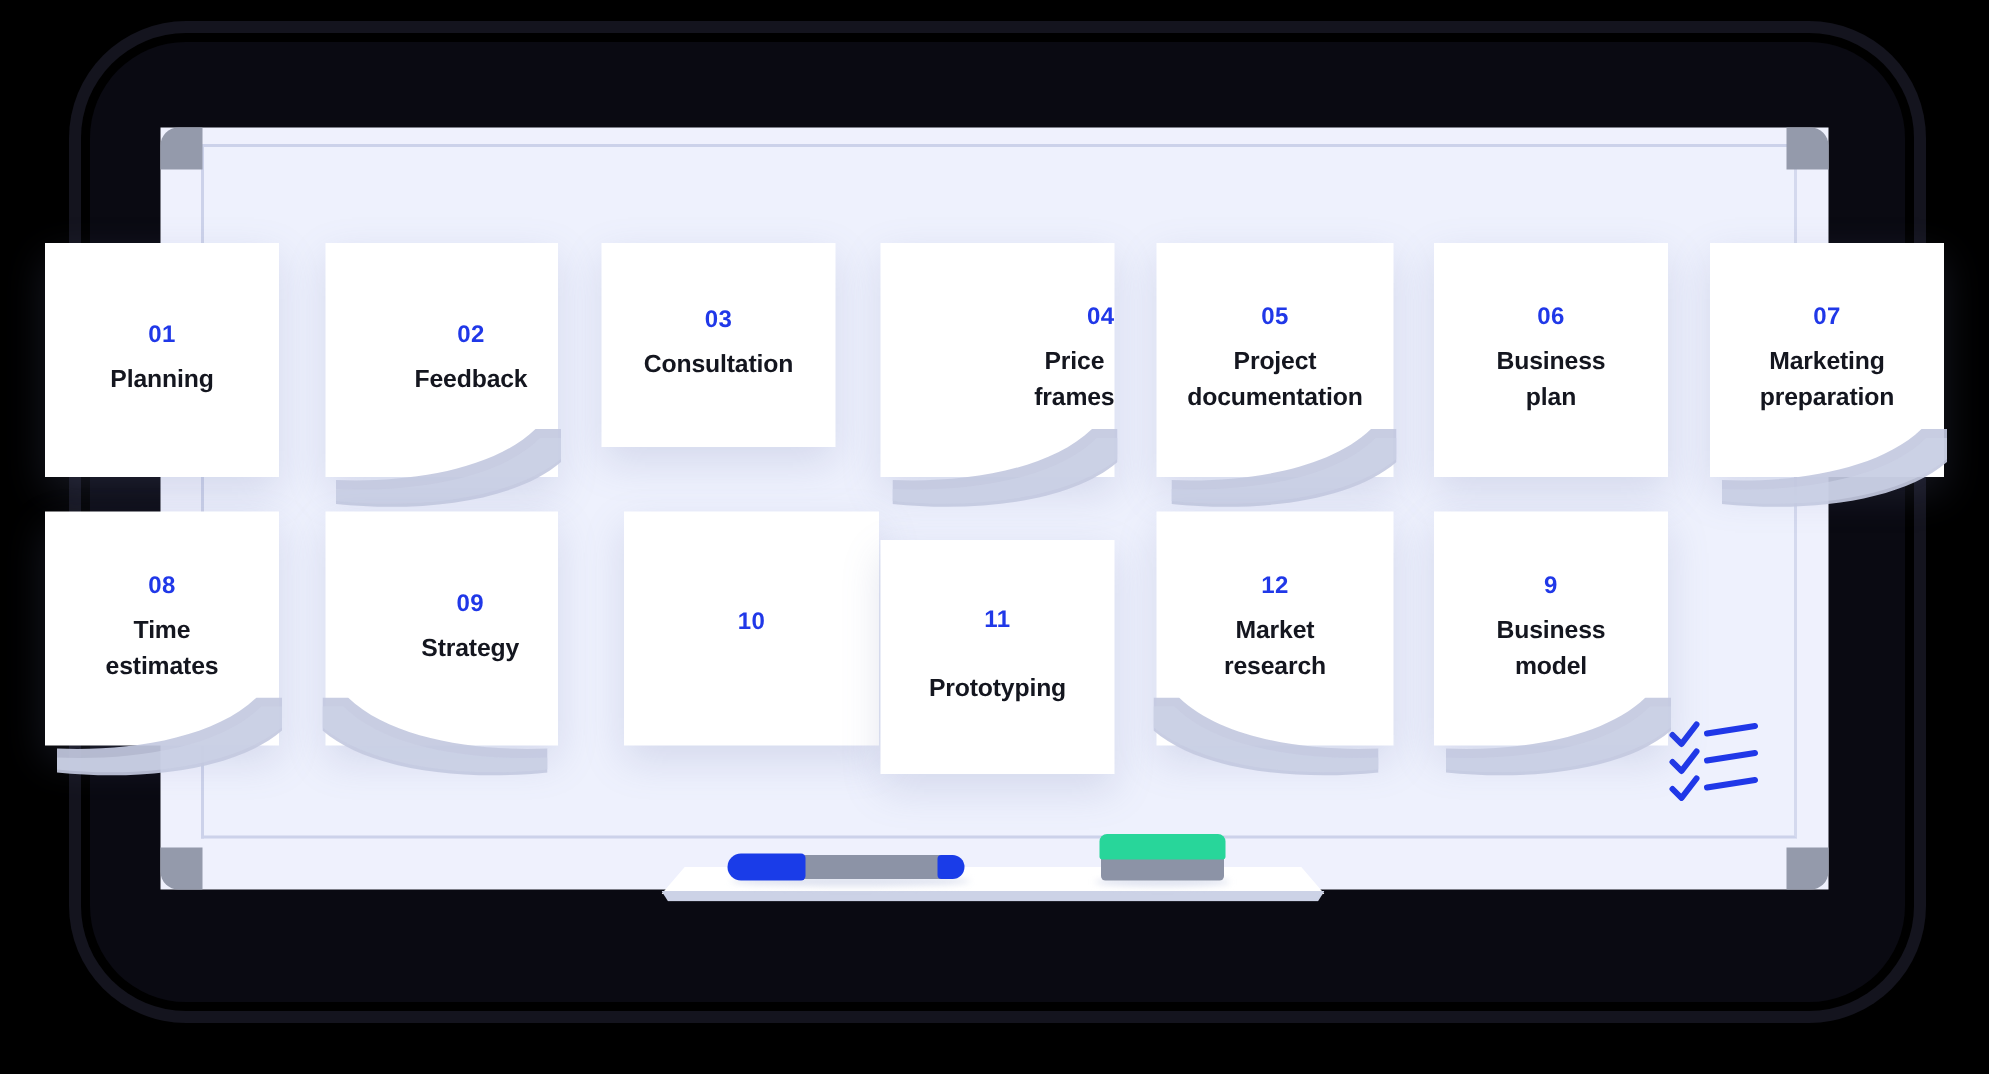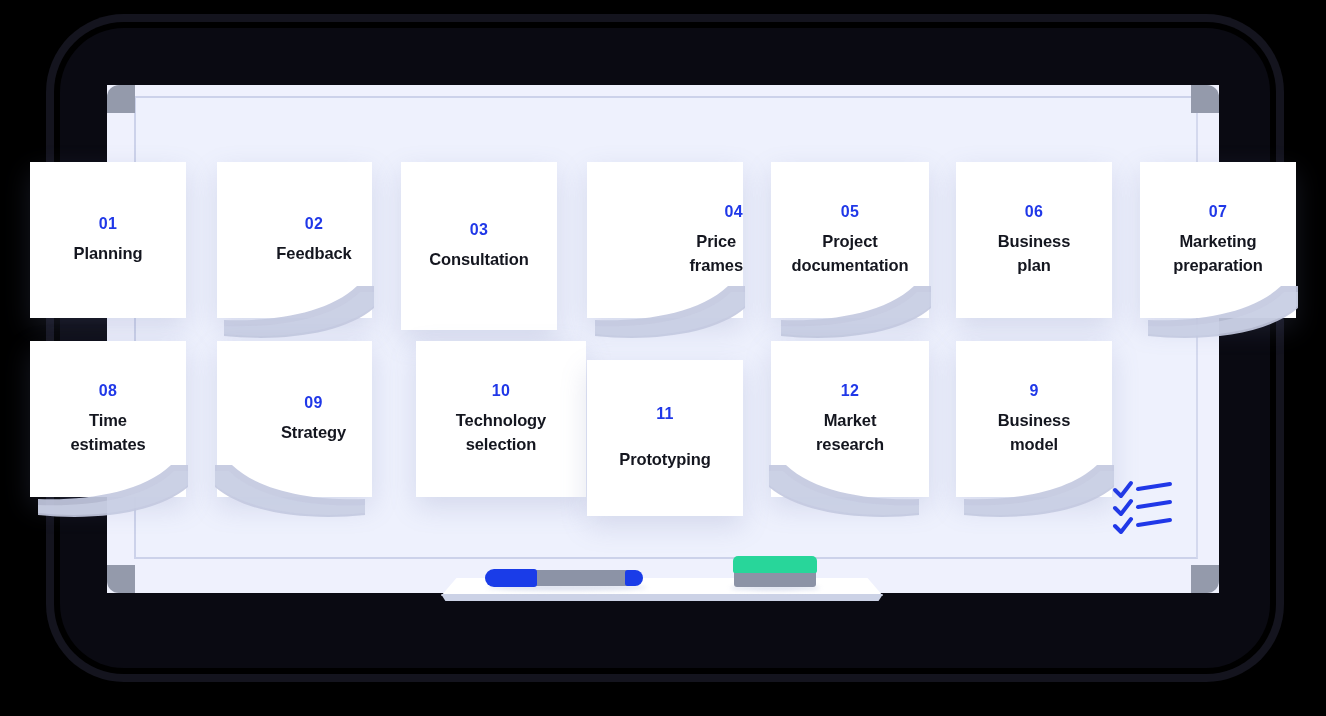--- a/index.html
+++ b/index.html
@@ -243,21 +243,21 @@
         <div class="card-title">Planning</div>
       </div>
       <div class="card" style="left: 217px; top: 162px; width: 155px; height: 156px; padding-left: 39px;">
         <div class="curl curl-r"><svg width="150" height="58" viewBox="0 0 150 58" fill="none">
             <path d="M0 34 C 46 36, 104 28, 133 0 L150 0 L150 22 C 120 48, 58 56, 0 50 Z" fill="#c3c9df" opacity="0.92"></path>
             <path d="M0 40 C 50 42, 108 34, 136 6 L150 6 L150 20 C 118 46, 56 54, 0 48 Z" fill="#ccd2e6" opacity="0.65"></path>
           </svg></div>
         <div class="card-num">02</div>
         <div class="card-title">Feedback</div>
       </div>
-      <div class="card" style="left: 401px; top: 162px; width: 156px; height: 168px;">
+      <div class="card" style="left: 401px; top: 162px; width: 156px; height: 136px;">
         <div class="card-num">03</div>
         <div class="card-title">Consultation</div>
       </div>
       <div class="card" style="left: 587px; top: 162px; width: 156px; height: 156px; align-items: flex-end;">
         <div class="curl curl-r"><svg width="150" height="58" viewBox="0 0 150 58" fill="none">
             <path d="M0 34 C 46 36, 104 28, 133 0 L150 0 L150 22 C 120 48, 58 56, 0 50 Z" fill="#c3c9df" opacity="0.92"></path>
             <path d="M0 40 C 50 42, 108 34, 136 6 L150 6 L150 20 C 118 46, 56 54, 0 48 Z" fill="#ccd2e6" opacity="0.65"></path>
           </svg></div>
         <div class="card-num">04</div>
         <div class="card-title">Price
@@ -298,22 +298,20 @@
       <div class="card" style="left: 217px; top: 341px; width: 155px; height: 156px; padding-left: 38px;">
         <div class="curl curl-l"><svg width="150" height="58" viewBox="0 0 150 58" fill="none">
             <path d="M0 34 C 46 36, 104 28, 133 0 L150 0 L150 22 C 120 48, 58 56, 0 50 Z" fill="#c3c9df" opacity="0.92"></path>
             <path d="M0 40 C 50 42, 108 34, 136 6 L150 6 L150 20 C 118 46, 56 54, 0 48 Z" fill="#ccd2e6" opacity="0.65"></path>
           </svg></div>
         <div class="card-num">09</div>
         <div class="card-title">Strategy</div>
       </div>
       <div class="card" style="left: 416px; top: 341px; width: 170px; height: 156px;">
         <div class="card-num">10</div>
-        <div class="card-title">Technology
-selection</div>
       </div>
       <div class="card" style="left: 587px; top: 360px; width: 156px; height: 156px; gap: 16px;">
         <div class="card-num">11</div>
         <div class="card-title">Prototyping</div>
       </div>
       <div class="card" style="left: 771px; top: 341px; width: 158px; height: 156px;">
         <div class="curl curl-l"><svg width="150" height="58" viewBox="0 0 150 58" fill="none">
             <path d="M0 34 C 46 36, 104 28, 133 0 L150 0 L150 22 C 120 48, 58 56, 0 50 Z" fill="#c3c9df" opacity="0.92"></path>
             <path d="M0 40 C 50 42, 108 34, 136 6 L150 6 L150 20 C 118 46, 56 54, 0 48 Z" fill="#ccd2e6" opacity="0.65"></path>
           </svg></div>

